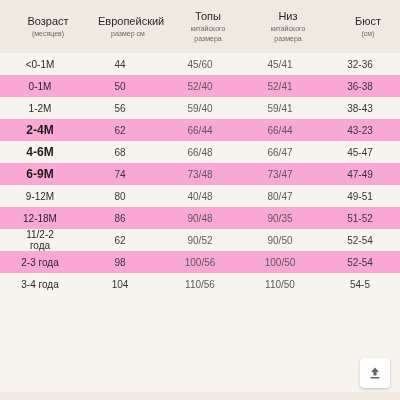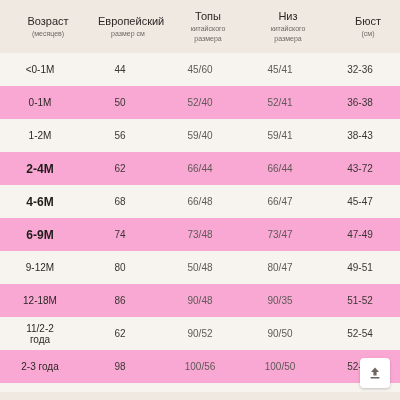--- a/index.html
+++ b/index.html
@@ -49,21 +49,21 @@
   th .hdr-sub {
     display: block;
     font-size: 7px;
     line-height: 10px;
     color: #6d6863;
     margin-top: 1px;
   }
   tbody td {
     text-align: center;
     vertical-align: middle;
-    height: 33px;
+    height: 22px;
     font-size: 10px;
     color: #3a3632;
     border: none;
     padding: 0 18px;
   }
   tbody tr.odd td { background: #f7f4f0; }
   tbody tr.even td { background: #f9a8d4; }
 
   tbody td.col-age {
     color: #2b2724;
@@ -159,40 +159,40 @@
           <td class="col-val">56</td>
           <td class="col-sub">59/40</td>
           <td class="col-sub">59/41</td>
           <td class="col-val">38-43</td>
         </tr>
         <tr class="even big">
           <td class="col-age">2-4M</td>
           <td class="col-val">62</td>
           <td class="col-sub">66/44</td>
           <td class="col-sub">66/44</td>
-          <td class="col-val">43-72</td>
+          <td class="col-val">43-23</td>
         </tr>
         <tr class="odd big">
           <td class="col-age">4-6M</td>
           <td class="col-val">68</td>
           <td class="col-sub">66/48</td>
           <td class="col-sub">66/47</td>
           <td class="col-val">45-47</td>
         </tr>
         <tr class="even big">
           <td class="col-age">6-9M</td>
           <td class="col-val">74</td>
           <td class="col-sub">73/48</td>
           <td class="col-sub">73/47</td>
           <td class="col-val">47-49</td>
         </tr>
         <tr class="odd">
           <td class="col-age">9-12M</td>
           <td class="col-val">80</td>
-          <td class="col-sub">50/48</td>
+          <td class="col-sub">40/48</td>
           <td class="col-sub">80/47</td>
           <td class="col-val">49-51</td>
         </tr>
         <tr class="even">
           <td class="col-age">12-18M</td>
           <td class="col-val">86</td>
           <td class="col-sub">90/48</td>
           <td class="col-sub">90/35</td>
           <td class="col-val">51-52</td>
         </tr>

